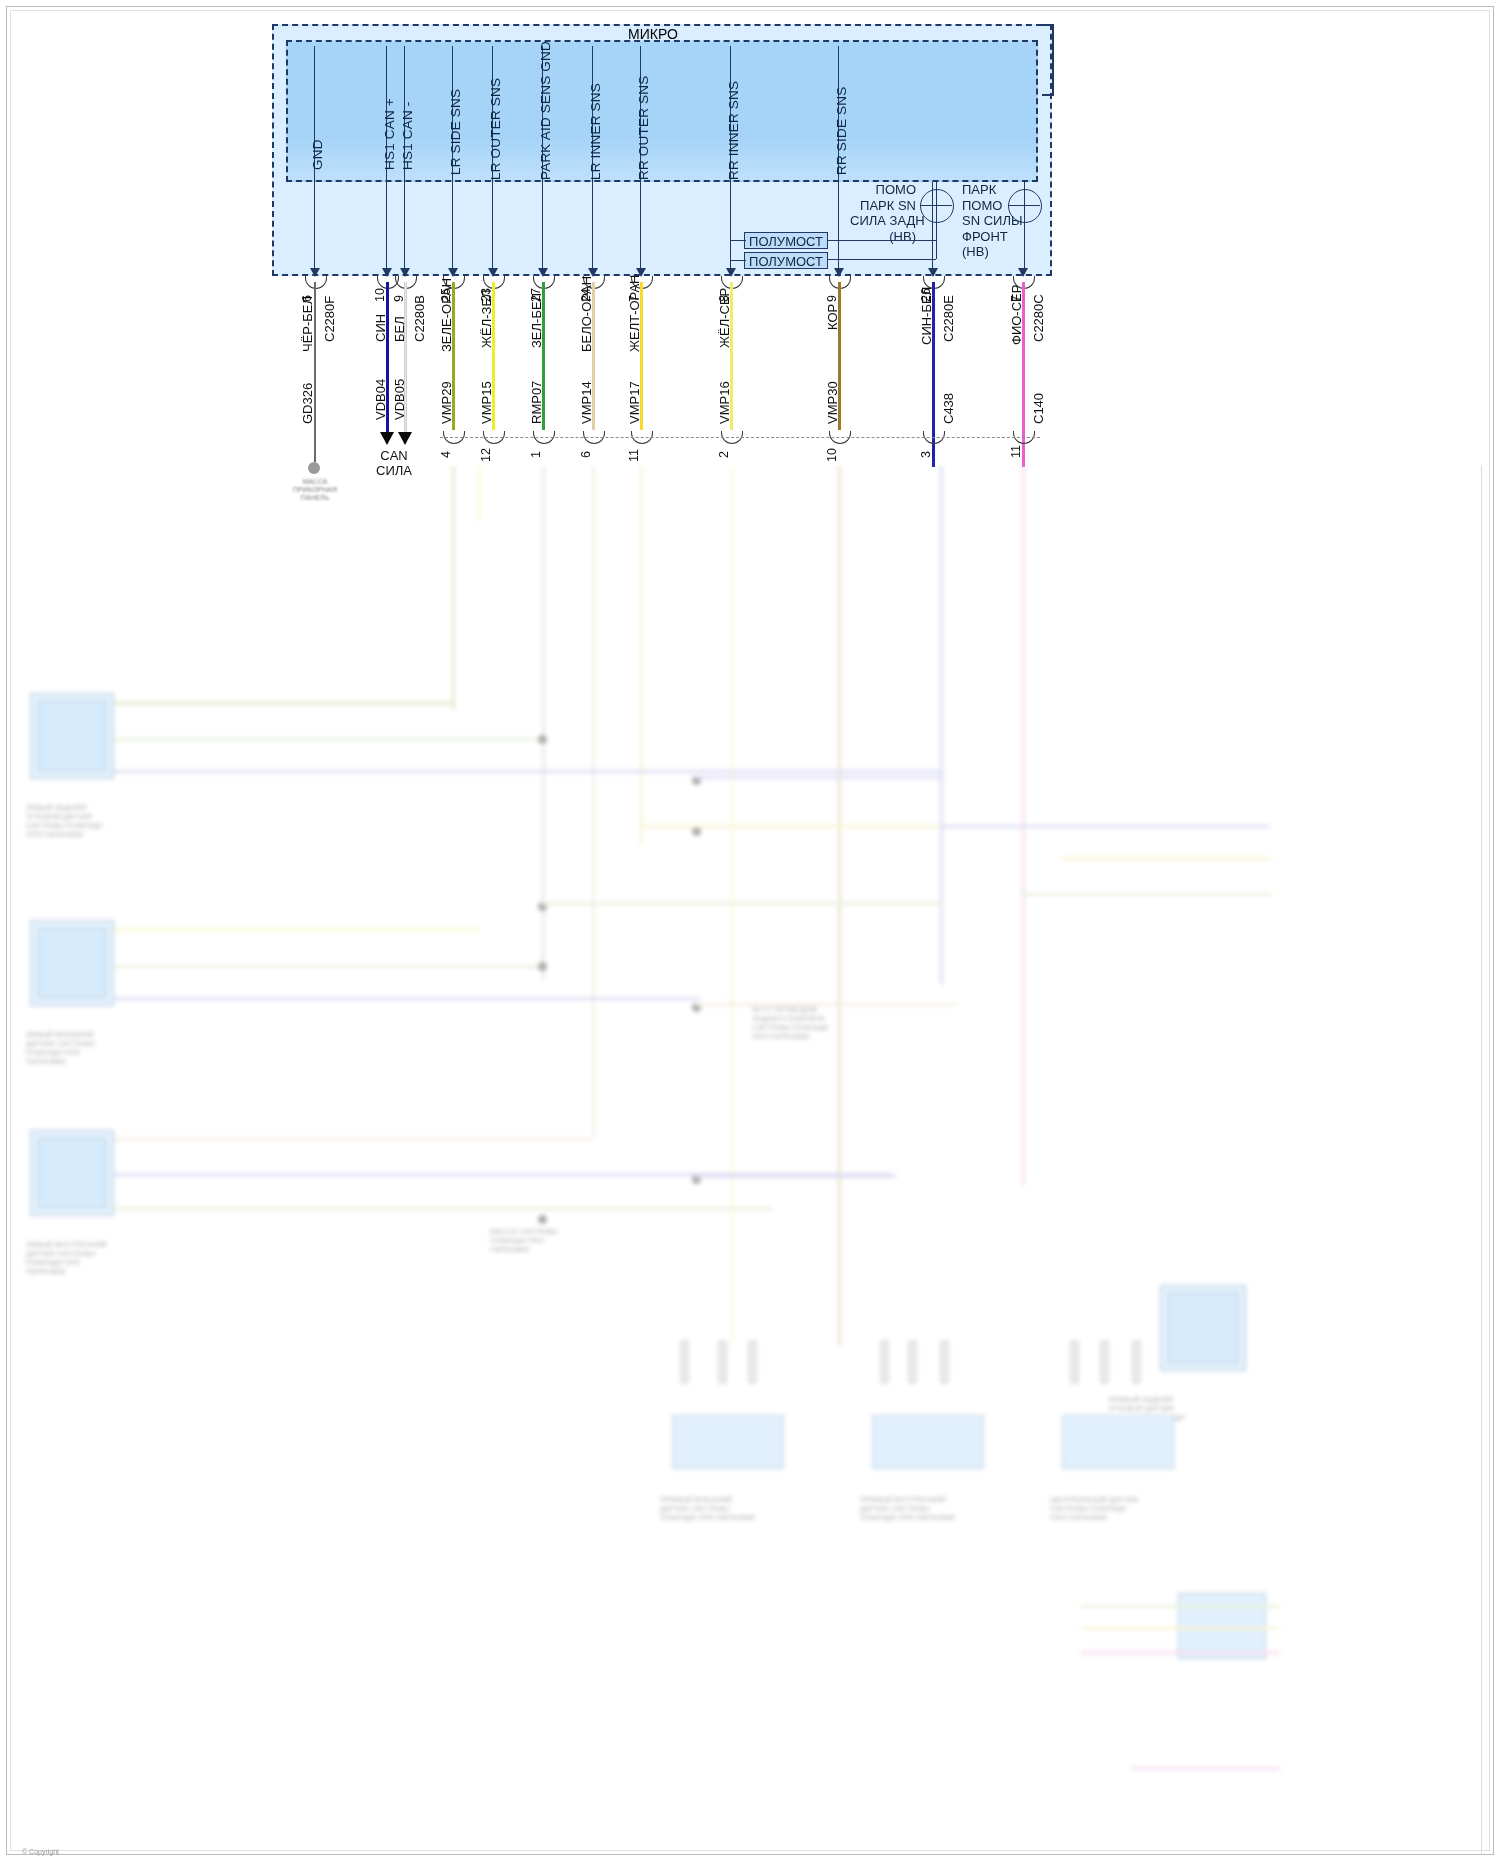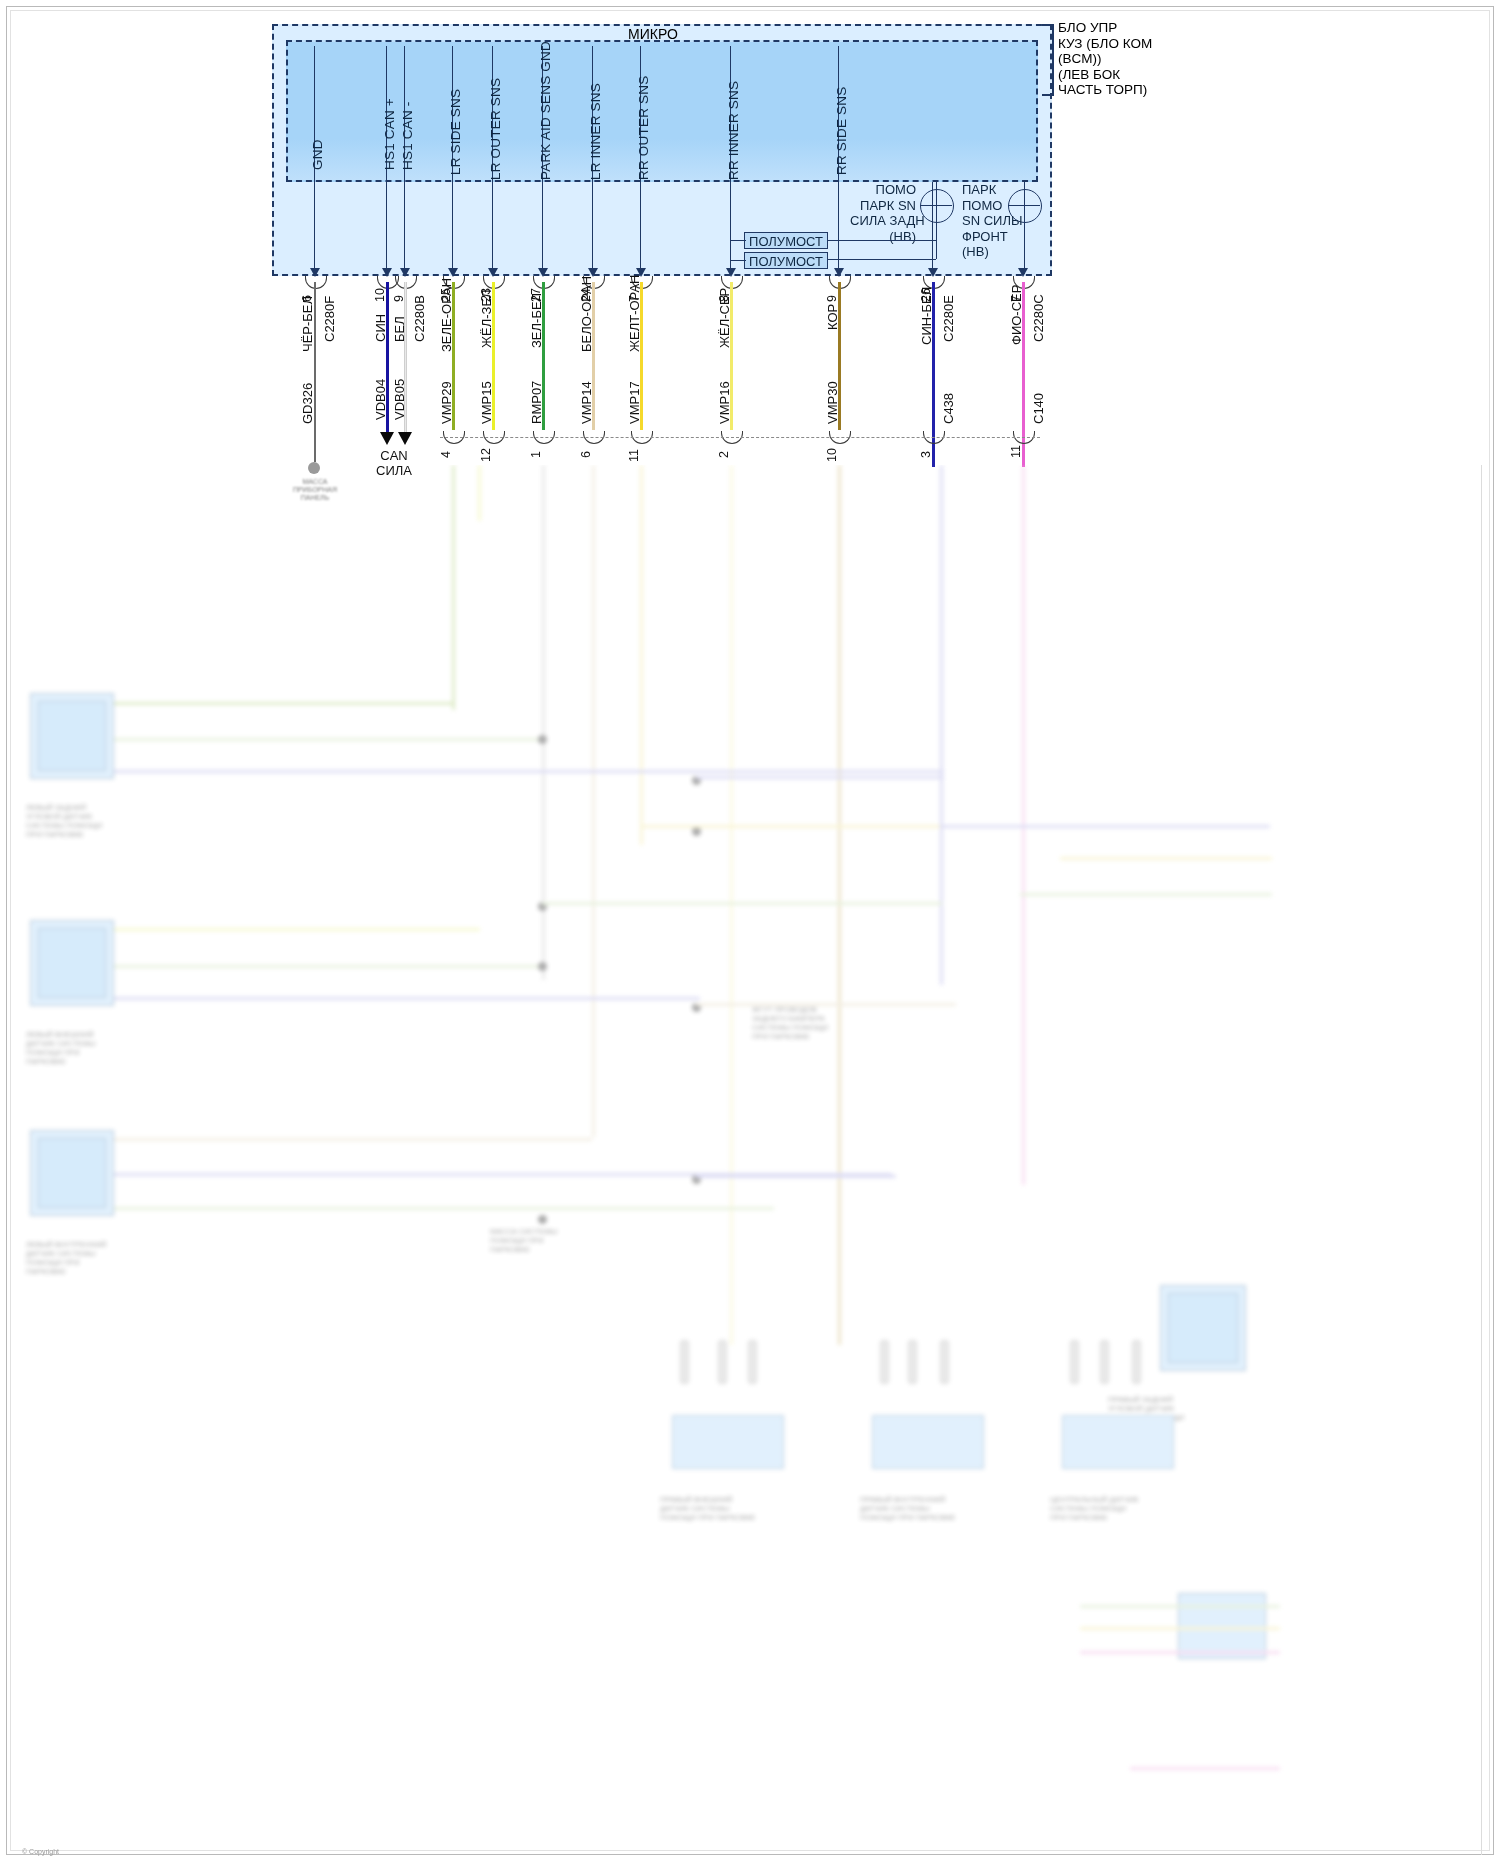--- a/index.html
+++ b/index.html
@@ -81,25 +81,20 @@
 
   <div class="page-border"></div>
   <div class="page-border2"></div>
 
   <div class="bcm-outer" style="left:272px;top:24px;width:780px;height:252px;"></div>
   <div class="bcm-inner" style="left:286px;top:40px;width:752px;height:142px;"></div>
 
   <div class="micro-label" style="left:628px;top:26px;">МИКРО</div>
 
   <div style="position:absolute;left:1042px;top:24px;width:10px;height:68px;border:2px solid #1f3864;border-left:none;"></div>
-  <div class="bcm-title" style="left:1058px;top:20px;width:190px;">БЛО УПР
-КУЗ (БЛО КОМ
-(BCM))
-(ЛЕВ БОК
-ЧАСТЬ ТОРП)</div>
 
   <div class="pin-stem" style="left:314px;top:46px;height:228px;"></div>
   <div class="arrow-down" style="left:310px;top:268px;"></div>
   <div class="pin-label" style="left:310px;top:170px;">GND</div>
 
   <div class="pin-stem" style="left:386px;top:46px;height:228px;"></div>
   <div class="arrow-down" style="left:382px;top:268px;"></div>
   <div class="pin-label" style="left:382px;top:170px;">HS1 CAN +</div>
 
   <div class="pin-stem" style="left:404px;top:46px;height:228px;"></div>

